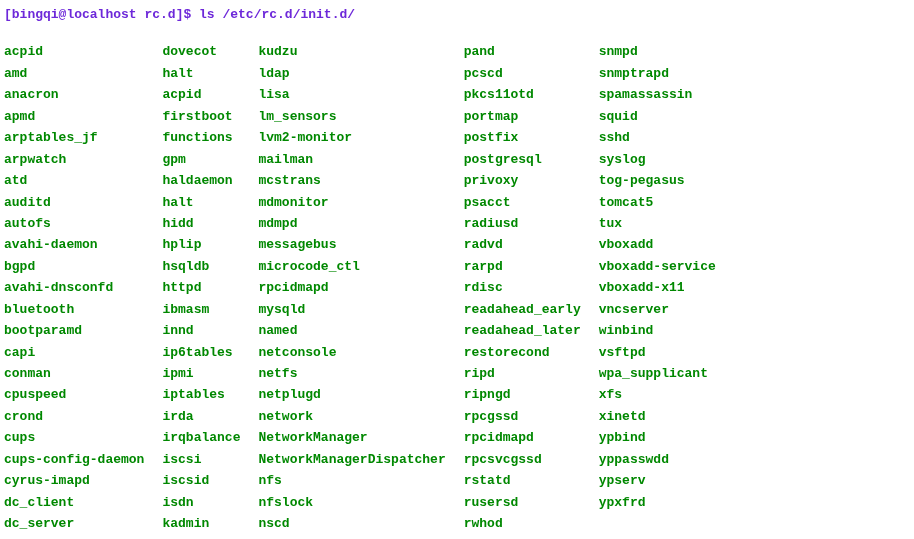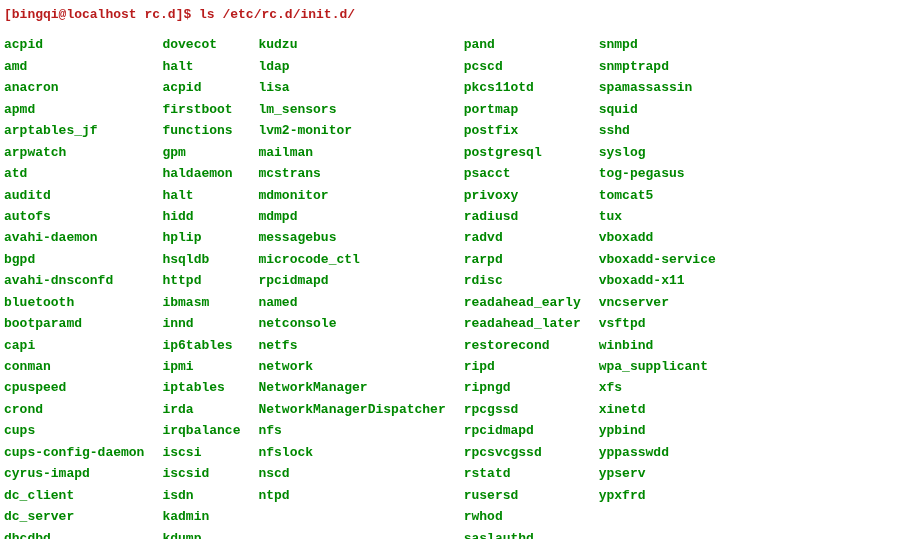--- a/index.html
+++ b/index.html
@@ -10,22 +10,22 @@
     body {
       font-family: "Courier New", Courier, monospace;
       font-size: 13px;
       background: #ffffff;
       padding: 4px;
       white-space: nowrap;
       line-height: 1.65;
       font-weight: bold;
     }
     .prompt-line {
-      color: #b91c1c;
-      margin-bottom: 9px;
+      color: #6d28d9;
+      margin-bottom: 16px;
     }
     .listing {
       display: flex;
       gap: 0;
     }
     .col {
       display: flex;
       flex-direction: column;
       padding-right: 18px;
     }
@@ -100,40 +100,42 @@
       <span class="entry">lisa</span>
       <span class="entry">lm_sensors</span>
       <span class="entry">lvm2-monitor</span>
       <span class="entry">mailman</span>
       <span class="entry">mcstrans</span>
       <span class="entry">mdmonitor</span>
       <span class="entry">mdmpd</span>
       <span class="entry">messagebus</span>
       <span class="entry">microcode_ctl</span>
       <span class="entry">rpcidmapd</span>
+      <span class="entry">mysqld</span>
       <span class="entry">named</span>
       <span class="entry">netconsole</span>
       <span class="entry">netfs</span>
+      <span class="entry">netplugd</span>
       <span class="entry">network</span>
       <span class="entry">NetworkManager</span>
       <span class="entry">NetworkManagerDispatcher</span>
       <span class="entry">nfs</span>
       <span class="entry">nfslock</span>
       <span class="entry">nscd</span>
       <span class="entry">ntpd</span>
     </div>
   <div class="col" id="col-3">
       <span class="entry">pand</span>
       <span class="entry">pcscd</span>
       <span class="entry">pkcs11otd</span>
       <span class="entry">portmap</span>
       <span class="entry">postfix</span>
       <span class="entry">postgresql</span>
+      <span class="entry">privoxy</span>
       <span class="entry">psacct</span>
-      <span class="entry">privoxy</span>
       <span class="entry">radiusd</span>
       <span class="entry">radvd</span>
       <span class="entry">rarpd</span>
       <span class="entry">rdisc</span>
       <span class="entry">readahead_early</span>
       <span class="entry">readahead_later</span>
       <span class="entry">restorecond</span>
       <span class="entry">ripd</span>
       <span class="entry">ripngd</span>
       <span class="entry">rpcgssd</span>
@@ -151,22 +153,22 @@
       <span class="entry">squid</span>
       <span class="entry">sshd</span>
       <span class="entry">syslog</span>
       <span class="entry">tog-pegasus</span>
       <span class="entry">tomcat5</span>
       <span class="entry">tux</span>
       <span class="entry">vboxadd</span>
       <span class="entry">vboxadd-service</span>
       <span class="entry">vboxadd-x11</span>
       <span class="entry">vncserver</span>
+      <span class="entry">winbind</span>
       <span class="entry">vsftpd</span>
-      <span class="entry">winbind</span>
       <span class="entry">wpa_supplicant</span>
       <span class="entry">xfs</span>
       <span class="entry">xinetd</span>
       <span class="entry">ypbind</span>
       <span class="entry">yppasswdd</span>
       <span class="entry">ypserv</span>
       <span class="entry">ypxfrd</span>
     </div>
 </div>
 

